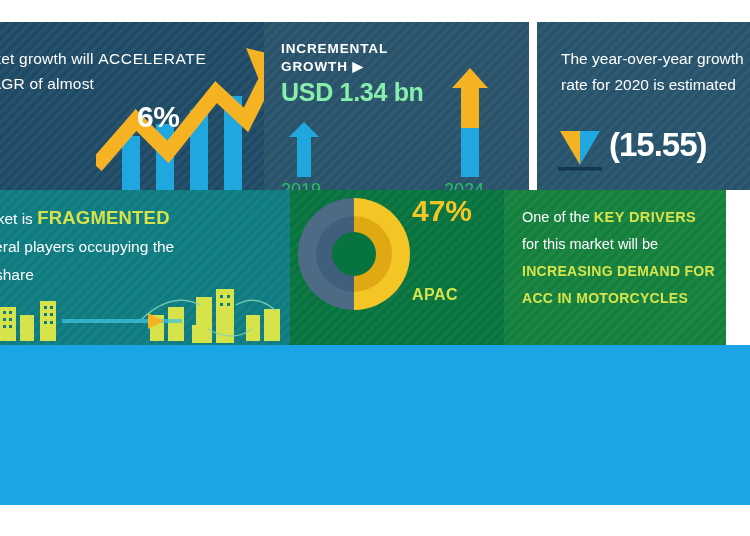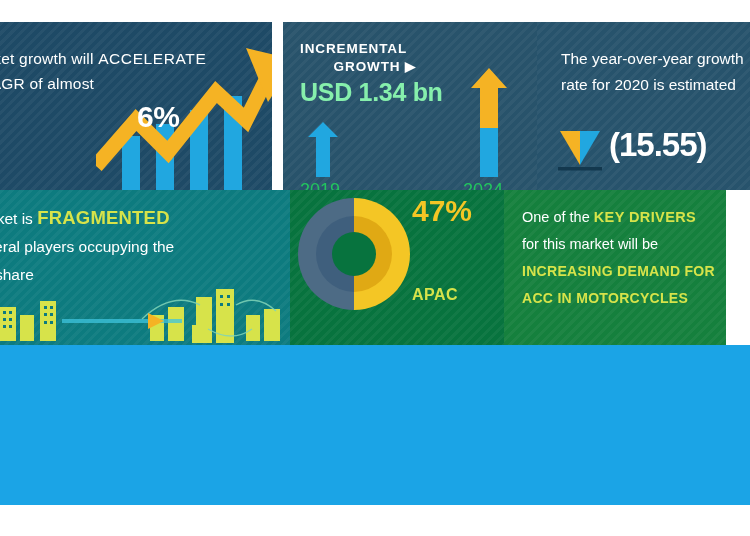--- a/index.html
+++ b/index.html
@@ -2,40 +2,40 @@
 <html><head>
 <meta charset="utf-8">
 <style>
   html,body{margin:0;padding:0;background:#ffffff;}
   body{width:750px;height:536px;overflow:hidden;font-family:"Liberation Sans",sans-serif;}
   .canvas{position:relative;width:750px;height:536px;background:#ffffff;overflow:hidden;}
 
   
   .row1{position:absolute;left:0;top:22px;width:750px;height:168px;}
   .p1{position:absolute;left:0;top:0;width:272px;height:168px;background:#1e4a66;overflow:hidden;}
-  .p2{position:absolute;left:283px;top:0;width:265px;height:212px;background:#28536b;overflow:hidden;}
+  .p2{position:absolute;left:264px;top:0;width:265px;height:212px;background:#28536b;overflow:hidden;}
   .p3{position:absolute;left:537px;top:0;width:213px;height:168px;background:#27536c;overflow:hidden;}
   .stripes{position:absolute;inset:0;
     background-image:repeating-linear-gradient(135deg,rgba(255,255,255,.045) 0 3px,rgba(0,0,0,0) 3px 7px);}
 
   .p1 .txt{position:absolute;left:-34px;top:24px;width:270px;color:#ffffff;font-size:15.5px;line-height:25px;letter-spacing:.2px;}
   .p1 .txt b{font-weight:normal;letter-spacing:.6px;}
   .pct6{position:absolute;left:137px;top:78px;color:#ffffff;font-size:30px;font-weight:bold;letter-spacing:-.5px;}
 
   .bars{position:absolute;left:116px;bottom:0;width:160px;height:104px;}
   .bar{position:absolute;bottom:0;width:18px;background:#21a7e0;}
   .b1{left:6px;height:54px;}
   .b2{left:40px;height:66px;}
   .b3{left:74px;height:80px;}
   .b4{left:108px;height:94px;}
 
   .zig{position:absolute;left:96px;top:26px;width:200px;height:140px;}
 
   .p2 .hdr{position:absolute;left:17px;top:18px;color:#ffffff;font-size:13.5px;font-weight:bold;line-height:18px;letter-spacing:.9px;width:150px;}
-  .p2 .hdr .l2{display:block;text-align:center;}
+  .p2 .hdr .l2{display:block;text-align:left;}
   .p2 .usd{position:absolute;left:17px;top:56px;color:#86efac;font-size:25px;font-weight:bold;letter-spacing:-.3px;}
   .arrA{position:absolute;left:25px;top:100px;width:30px;height:55px;}
   .arrB{position:absolute;left:188px;top:46px;width:36px;height:109px;}
   .yr{position:absolute;color:#22c55e;font-size:18px;}
   .yrA{left:17px;top:158px;}
   .yrB{left:180px;top:158px;}
 
   .p3 .txt{position:absolute;left:24px;top:24px;width:250px;color:#ffffff;font-size:15.5px;line-height:26px;}
   .p3 .val{position:absolute;left:72px;top:104px;color:#ffffff;font-size:33px;font-weight:bold;letter-spacing:-1px;text-align:center;}
   .tri{position:absolute;left:21px;top:107px;width:44px;height:44px;}

